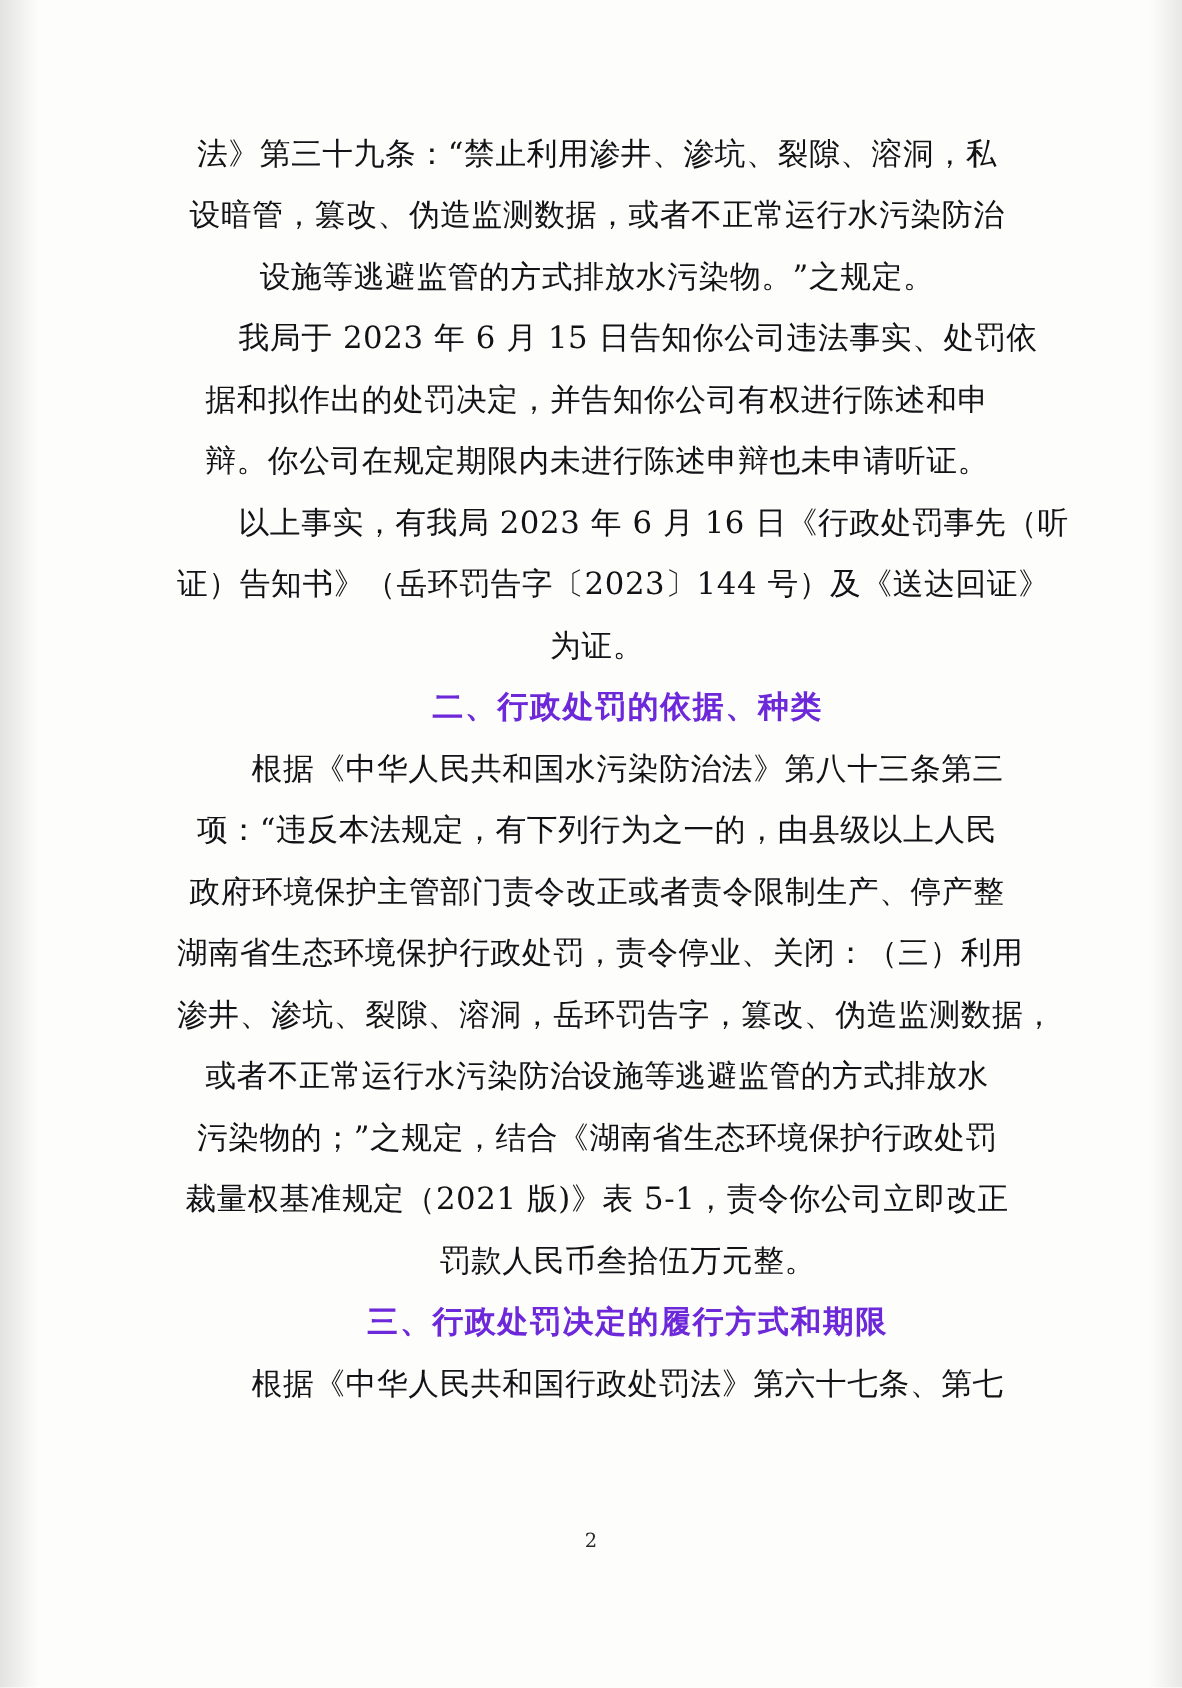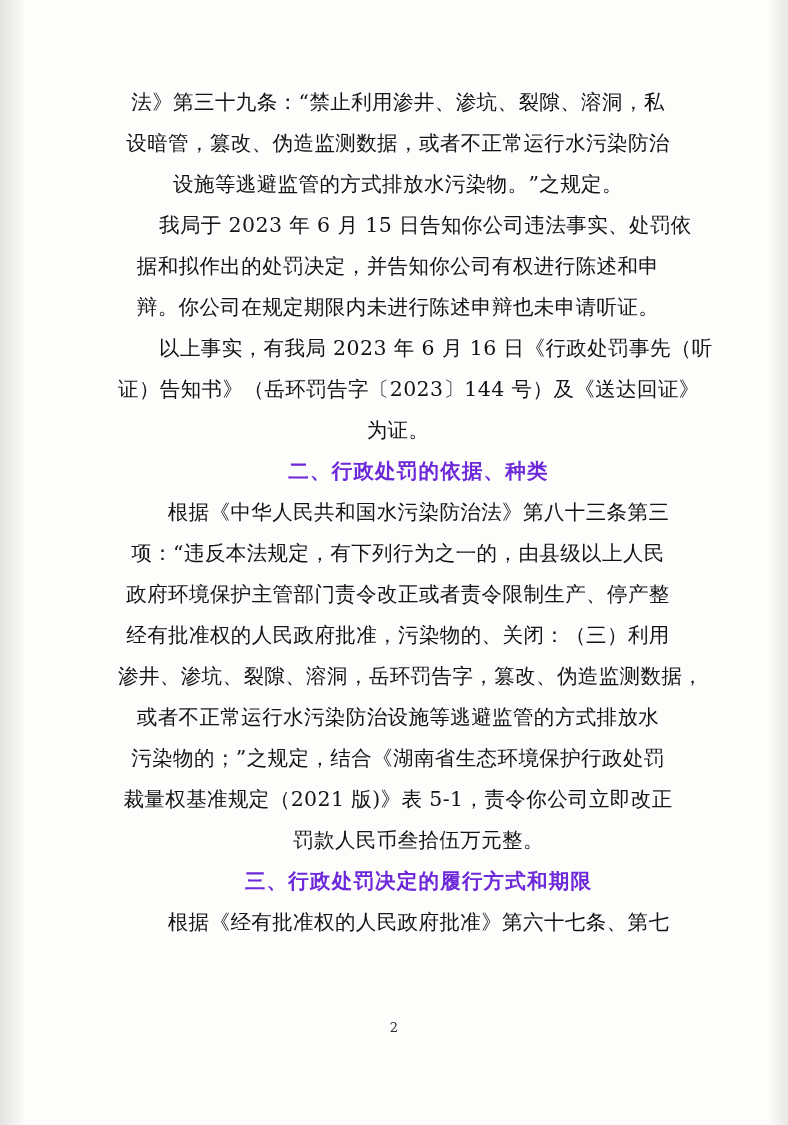--- a/index.html
+++ b/index.html
@@ -105,35 +105,35 @@
     </div>
 
     <div>
       <p class="heading">二、行政处罚的依据、种类</p>
     </div>
 
     <div>
       <p class="line indent">根据《中华人民共和国水污染防治法》第八十三条第三</p>
       <p class="line">项：“违反本法规定，有下列行为之一的，由县级以上人民</p>
       <p class="line">政府环境保护主管部门责令改正或者责令限制生产、停产整</p>
-      <p class="line">经有批准权的人民政府批准，污染物的、关闭：（三）利用</p>
+      <p class="line">湖南省生态环境保护行政处罚，责令停业、关闭：（三）利用</p>
       <p class="line">渗井、渗坑、裂隙、溶洞，岳环罚告字，篡改、伪造监测数据，</p>
       <p class="line">或者不正常运行水污染防治设施等逃避监管的方式排放水</p>
       <p class="line">污染物的；”之规定，结合《湖南省生态环境保护行政处罚</p>
       <p class="line">裁量权基准规定（2021 版)》表 5-1，责令你公司立即改正</p>
     </div>
 
     <div>
       <p class="line indent">罚款人民币叁拾伍万元整。</p>
     </div>
 
     <div>
       <p class="heading">三、行政处罚决定的履行方式和期限</p>
     </div>
 
     <div>
-      <p class="line indent">根据《经有批准权的人民政府批准》第六十七条、第七</p>
+      <p class="line indent">根据《中华人民共和国行政处罚法》第六十七条、第七</p>
     </div>
 
   </div>
 
   <div class="page-number">2</div>
 </div>
 
 </body></html>

